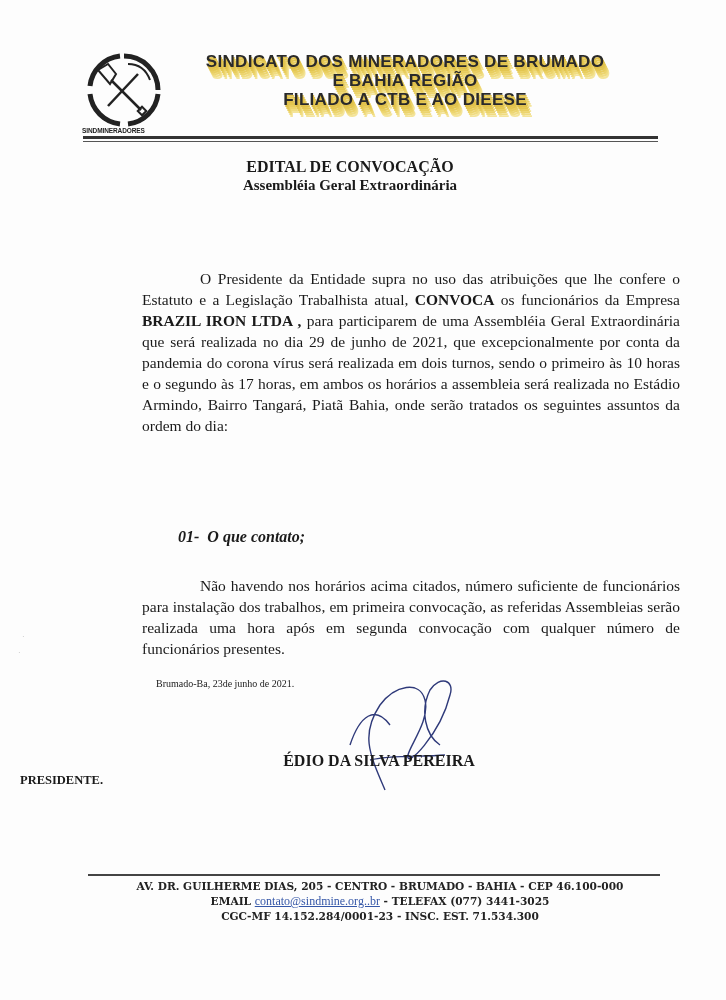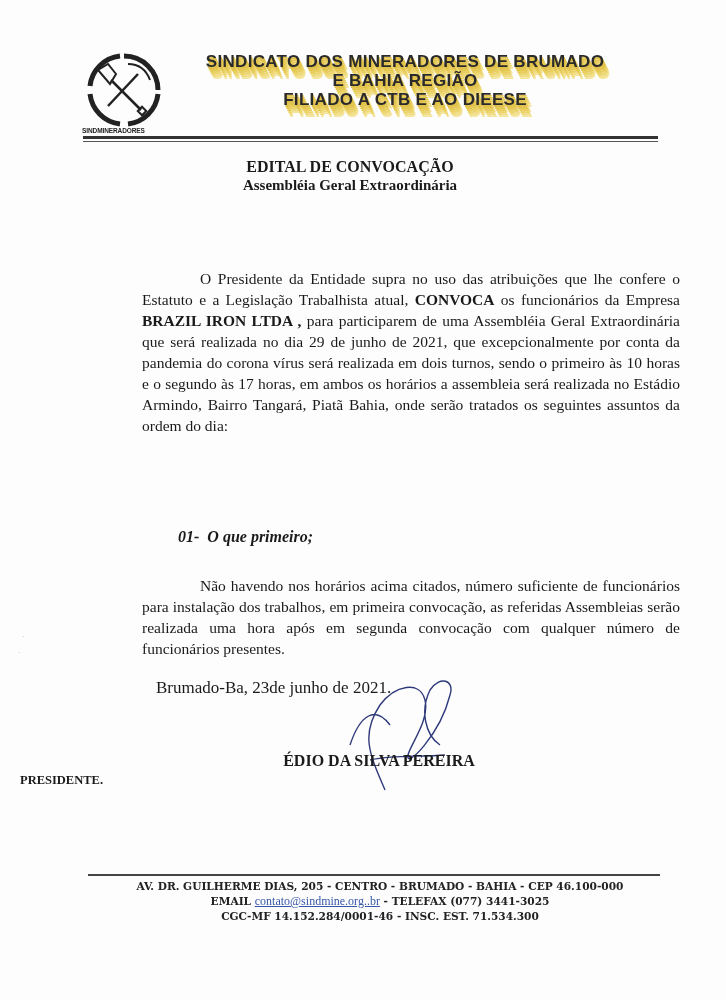--- a/index.html
+++ b/index.html
@@ -69,21 +69,21 @@
     }
     .item1 .indent { display: inline-block; width: 58px; }
     .item2 {
       position: absolute; left: 178px; top: 528px;
       font-size: 16px; font-weight: bold; font-style: italic;
     }
     .p2 { top: 575px; }
     .p2 .indent { display: inline-block; width: 58px; }
 
     .date {
-      position: absolute; left: 156px; top: 678px; font-size: 17px;
+      position: absolute; left: 156px; top: 678px; font-size: 10px;
     }
     .signature {
       position: absolute; left: 330px; top: 675px; width: 140px; height: 140px;
     }
     .signer-name {
       position: absolute; left: 0; width: 726px; top: 752px;
       text-align: center; padding-left: 32px; box-sizing: border-box;
       font-weight: bold; font-size: 16px;
     }
     .signer-role {
@@ -135,33 +135,33 @@
   <div class="rule-top"></div>
   <div class="rule-top2"></div>
 
   <div class="title">
     <div>EDITAL DE CONVOCAÇÃO</div>
     <div class="sub">Assembléia Geral Extraordinária</div>
   </div>
 
   <div class="para p1"><span class="indent"></span><span>O Presidente da Entidade supra no uso das atribuições que lhe confere o Estatuto e a Legislação Trabalhista atual, </span><b>CONVOCA</b><span> os funcionários da Empresa </span><b>BRAZIL IRON LTDA ,</b><span> para participarem de uma Assembléia Geral Extraordinária que será realizada no dia 29 de junho  de 2021, que excepcionalmente por conta da pandemia do corona vírus será realizada em dois turnos, sendo o primeiro às 10 horas e o segundo às 17 horas, em ambos os  horários a assembleia será realizada no Estádio Armindo, Bairro Tangará, Piatã Bahia, onde serão tratados os seguintes assuntos da ordem do dia:</span></div>
 
-  <div class="item2"><span>01-</span>&nbsp; <span>O que primeiro;</span></div>
+  <div class="item2"><span>01-</span>&nbsp; <span>O que contato;</span></div>
 
   <div class="para p2"><span class="indent"></span><span>Não havendo nos horários acima citados, número suficiente de funcionários para instalação dos trabalhos, em primeira convocação, as referidas Assembleias serão realizada uma hora após em segunda convocação com qualquer número de funcionários presentes.</span></div>
 
   <div class="date">Brumado-Ba, 23de junho de 2021.</div>
   <svg class="signature" viewBox="0 0 140 140">
     <path d="M55 115 C40 80 30 60 50 30 C65 10 90 5 95 25 C100 45 80 70 78 80 C75 95 110 60 120 20 C125 5 110 0 100 15 C90 35 95 60 110 70 M40 85 C60 80 90 82 115 80 M20 70 C30 40 45 30 60 50" fill="none" stroke="#2f3a7a" stroke-width="1.4"></path>
   </svg>
   <div class="signer-name">ÉDIO DA SILVA PEREIRA</div>
   <div class="signer-role">PRESIDENTE.</div>
 
   <div class="rule-bottom"></div>
   <div class="footer">
     <div>AV. DR. GUILHERME DIAS, 205 - CENTRO - BRUMADO - BAHIA - CEP 46.100-000</div>
     <div><span>EMAIL</span> <a>contato@sindmine.org..br</a><span> - TELEFAX (077) 3441-3025</span></div>
-    <div>CGC-MF 14.152.284/0001-46 - INSC. EST. 71.534.300</div>
+    <div>CGC-MF 14.152.284/0001-23 - INSC. EST. 71.534.300</div>
   </div>
 
   <span class="speck" style="left:22px;top:632px;">·</span>
   <span class="speck" style="left:18px;top:648px;">·</span>
 </div>
 
 </body></html>

